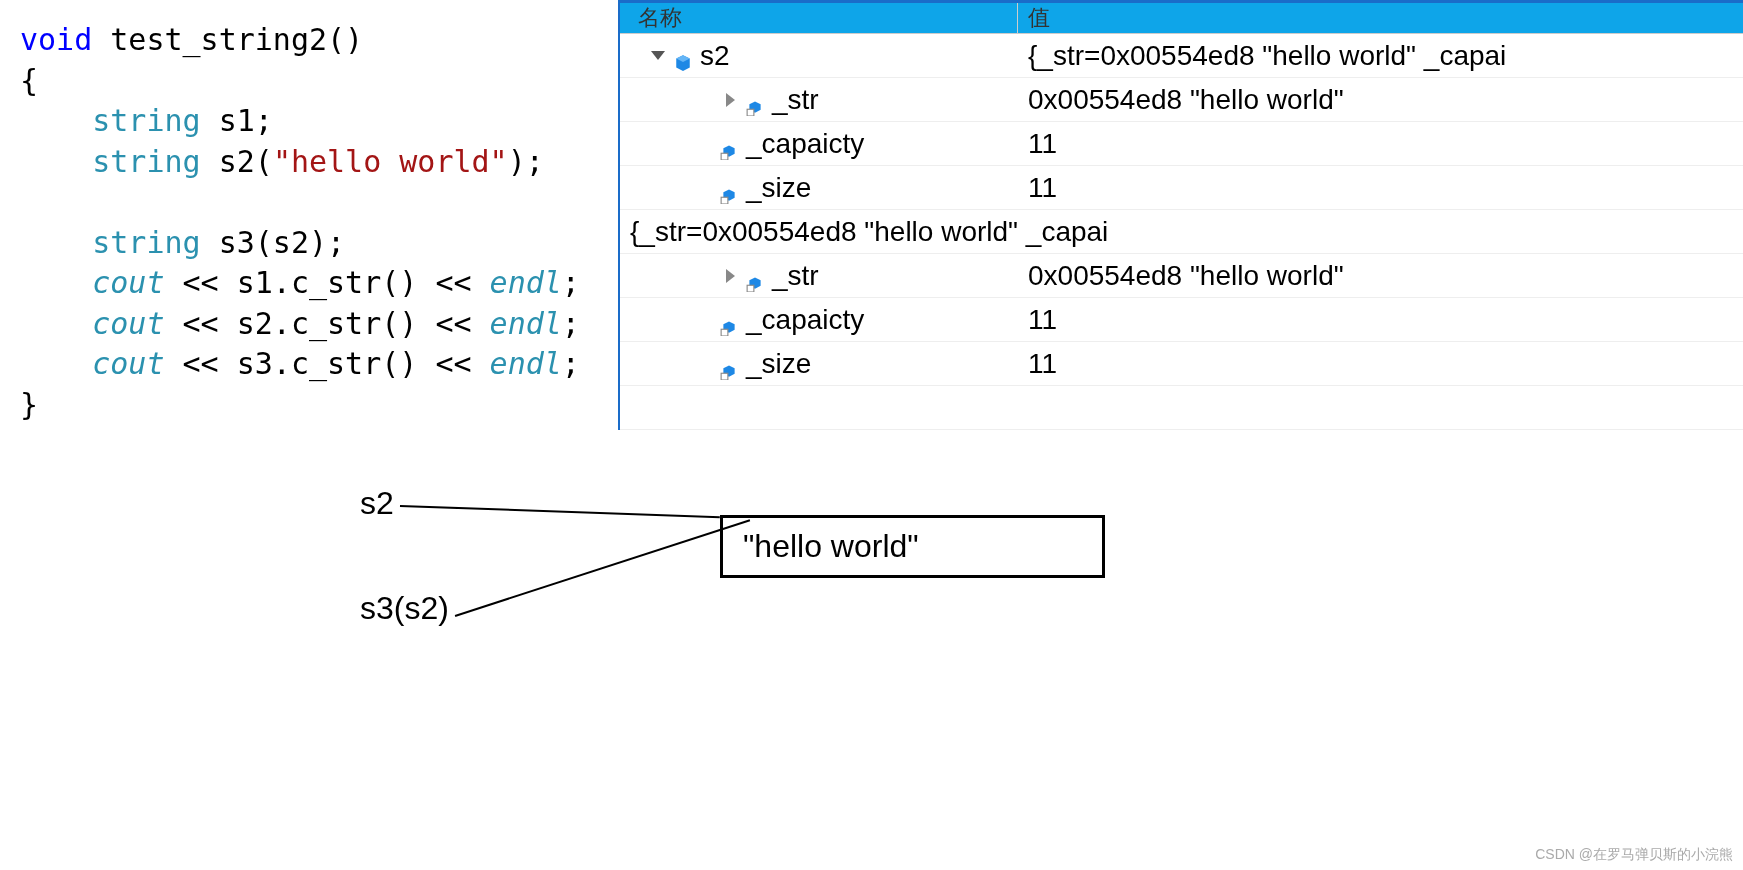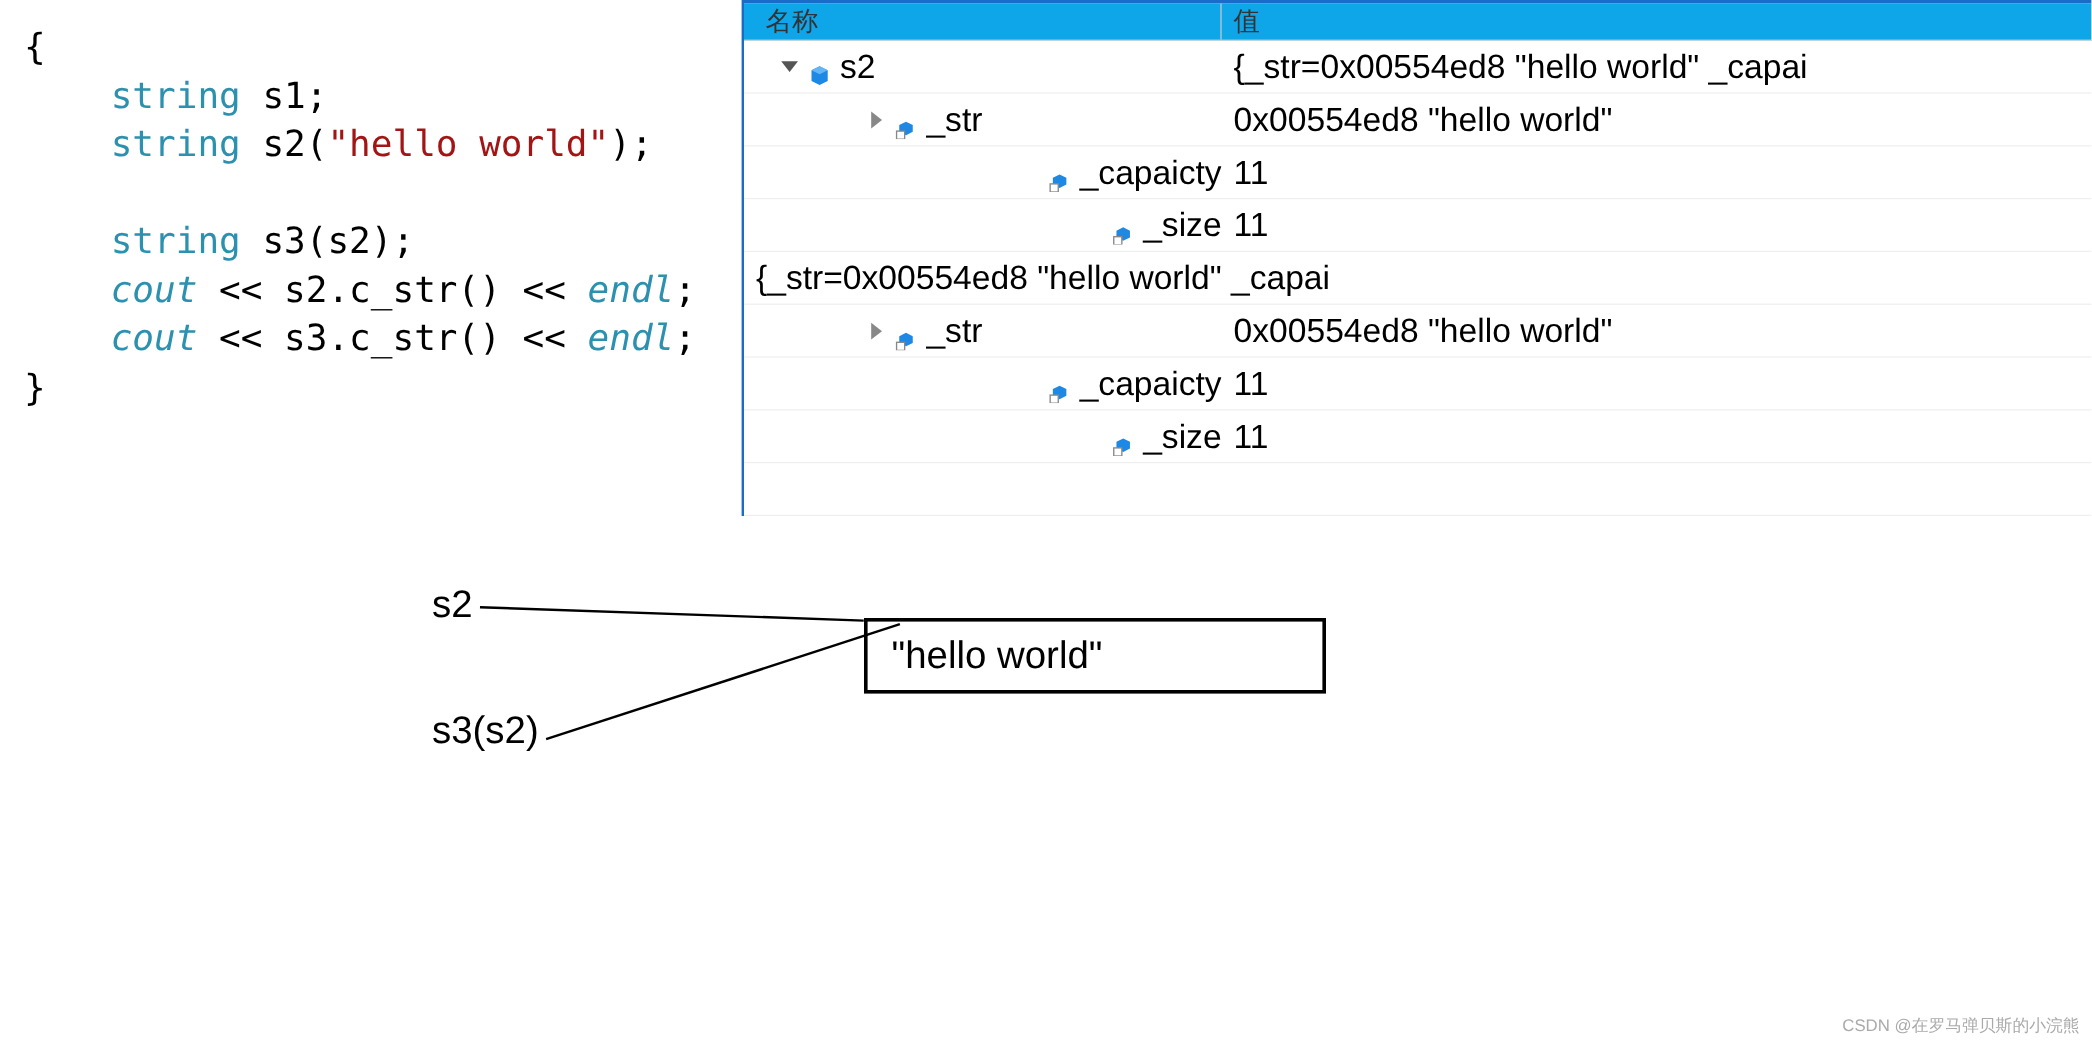--- a/index.html
+++ b/index.html
@@ -24,42 +24,44 @@
 .watch-row { display: flex; height: 44px; align-items: center; border-bottom: 1px solid #eee; }
 .watch-row .name-cell { width: 398px; display: flex; align-items: center; white-space: nowrap; overflow: hidden; }
 .watch-row .value-cell { flex: 1; padding-left: 10px; color: #000; white-space: nowrap; overflow: hidden; }
 .expander { width: 16px; height: 16px; display: inline-flex; align-items: center; justify-content: center; margin-right: 8px; }
 .tri-down { width: 0; height: 0; border-left: 7px solid transparent; border-right: 7px solid transparent; border-top: 9px solid #555; }
 .tri-right { width: 0; height: 0; border-top: 7px solid transparent; border-bottom: 7px solid transparent; border-left: 9px solid #888; }
 .cube-icon { width: 18px; height: 18px; margin-right: 8px; display: inline-block; }
 .field-icon { width: 18px; height: 18px; margin-right: 8px; display: inline-block; position: relative; }
 .indent0 { padding-left: 30px; }
 .indent1 { padding-left: 102px; }
-.indent2 { padding-left: 100px; justify-content: flex-end; }
+.indent2 { padding-left: 100px; }
 
 .diagram { position: absolute; top: 460px; left: 0; width: 100%; height: 300px; }
 .diag-label { position: absolute; font-size: 32px; font-family: "Microsoft YaHei", sans-serif; color: #000; }
 .diag-box { position: absolute; border: 3px solid #000; padding: 10px 20px; font-size: 32px; font-family: "Segoe UI", sans-serif; background: #fff; }
 .diag-line { position: absolute; background: #000; transform-origin: 0 50%; height: 1.5px; }
 
 .notes { position: absolute; top: 670px; left: 340px; font-size: 32px; font-family: "Microsoft YaHei", sans-serif; line-height: 1.7; }
 .notes div { margin-bottom: 2px; }
 
 .watermark { position: absolute; right: 10px; bottom: 6px; font-size: 14px; color: #aaa; font-family: "Microsoft YaHei", sans-serif; }
 </style>
 </head>
 <body>
 
 <div class="top-area">
   <div class="code-panel">
+    <div class="code-line"><span class="kw">void</span> <span class="func">test_string2()</span></div>
     <div class="code-line">{</div>
     <div class="code-line">    <span class="type">string</span><span> s1;</span></div>
     <div class="code-line">    <span class="type">string</span><span> s2(</span><span class="str">"hello world"</span><span>);</span></div>
     <div class="code-line">&nbsp;</div>
     <div class="code-line">    <span class="type">string</span><span> s3(s2);</span></div>
+    <div class="code-line">    <span class="type italic">cout</span><span> &lt;&lt; s1.c_str() &lt;&lt; </span><span class="type italic">endl</span><span>;</span></div>
     <div class="code-line">    <span class="type italic">cout</span><span> &lt;&lt; s2.c_str() &lt;&lt; </span><span class="type italic">endl</span><span>;</span></div>
     <div class="code-line">    <span class="type italic">cout</span><span> &lt;&lt; s3.c_str() &lt;&lt; </span><span class="type italic">endl</span><span>;</span></div>
     <div class="code-line">}</div>
   </div>
 
   <div class="watch-panel">
     <div class="watch-title"></div>
     <div class="watch-header">
       <div class="col-name">名称</div>
       <div class="col-value">值</div>

